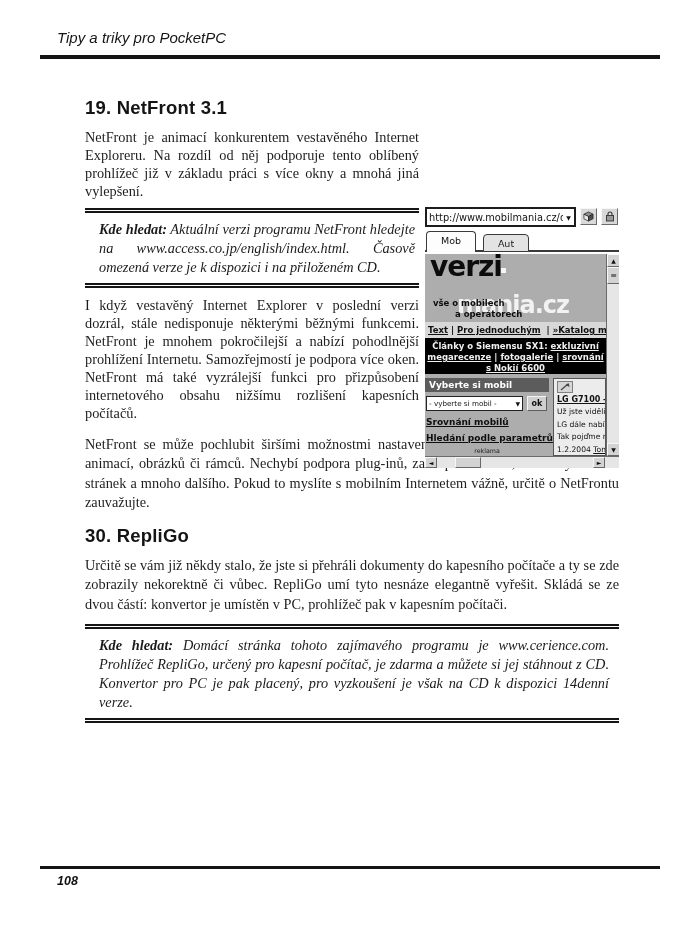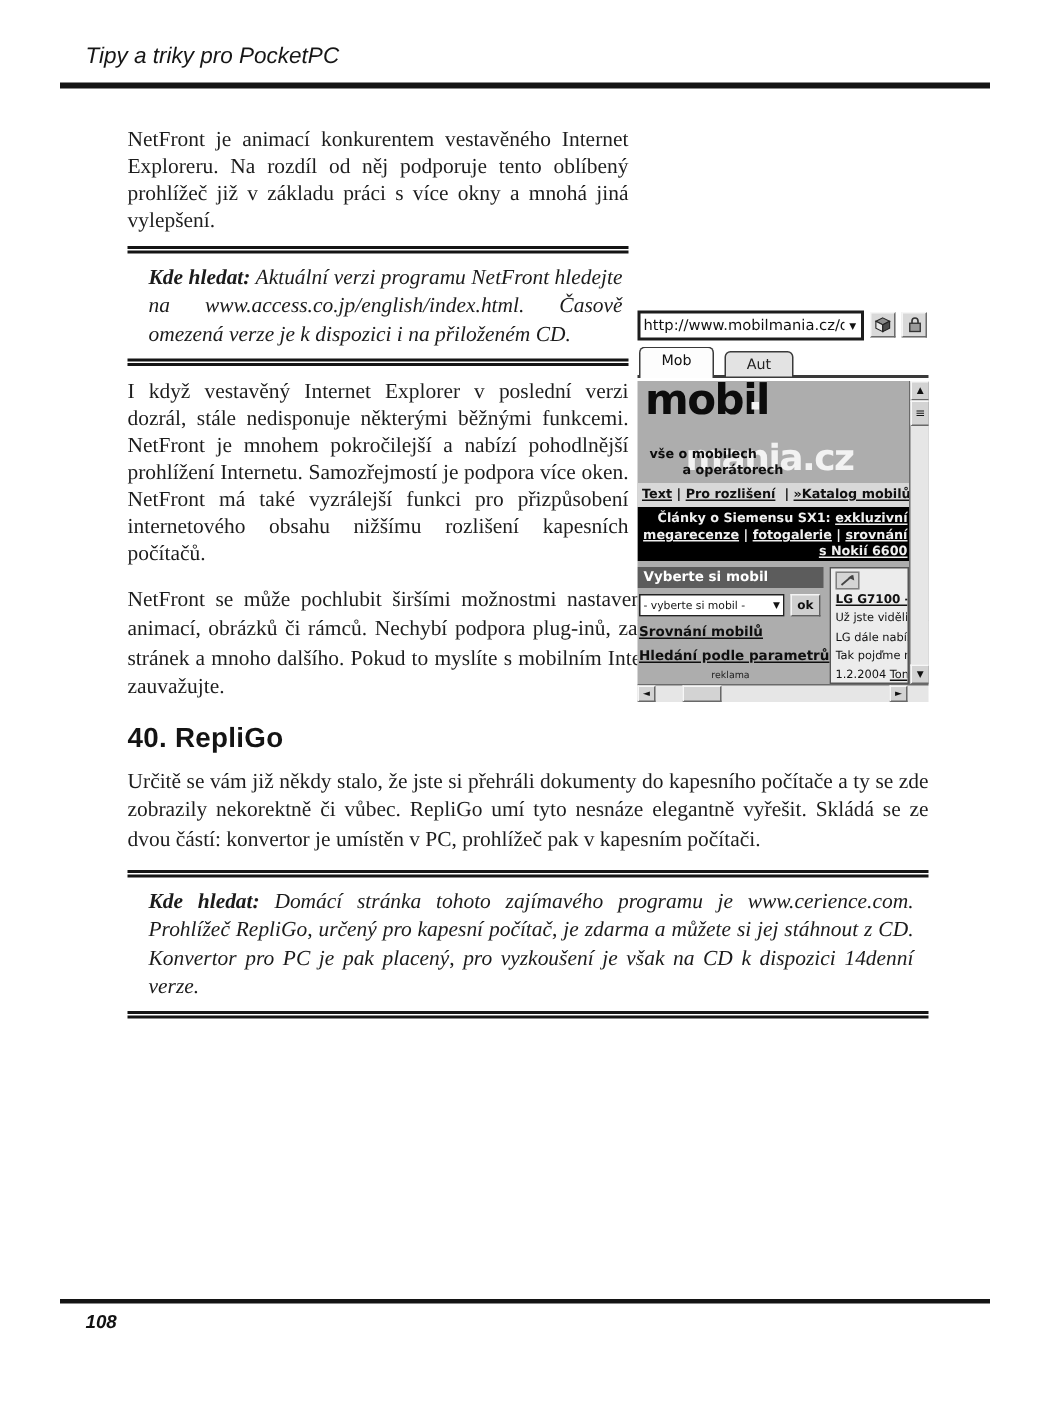--- a/index.html
+++ b/index.html
@@ -106,21 +106,21 @@
   .tagline2 { position:absolute; left:30px; top:55px; font-size:8.5px; font-weight:bold; color:#0d0d0d; }
   .nav-bar {
     height:16px; background:#d8d8d8; display:flex; align-items:center;
     font-size:8.5px; font-weight:bold; padding:0 3px; gap:3px; color:#101010;
   }
   .nav-link { text-decoration:underline; white-space:nowrap; }
   .nav-sep { font-weight:bold; }
   .nav-spacer { flex:1; }
   .headline {
     background:#000; color:#f0f0f0; font-size:8.5px; font-weight:bold;
-    line-height:11px; text-align:right; padding:3px 1px; height:36px; overflow:hidden;
+    line-height:11px; text-align:center; padding:3px 1px; height:36px; overflow:hidden;
   }
   .hl-link { text-decoration:underline; }
   .cols { display:flex; margin-top:4px; height:78px; }
   .left-col { width:124px; flex:none; position:relative; }
   .widget-head {
     background:#5c5c5c; color:#fff; font-size:9px; font-weight:bold; padding:2px 4px;
   }
   .select-row { display:flex; gap:4px; margin:4px 2px 0 1px; align-items:center; }
   .fake-select {
     flex:1; height:15px; background:#fff; border:1.5px solid #222;
@@ -188,32 +188,33 @@
 <body>
 
 <div class="page">
 
   <div class="running-header">Tipy a triky pro PocketPC</div>
   <div class="header-rule"></div>
 
   <div class="content">
 
 
+    <h2 class="section-heading">19. NetFront 3.1</h2>
 
     <p class="para narrow">NetFront je animací konkurentem vestavěného Internet Exploreru. Na rozdíl od něj podporuje tento oblíbený prohlížeč již v základu práci s více okny a mnohá jiná vylepšení.</p>
 
     <div class="note-box narrow">
       <span class="note-label">Kde hledat:</span><span> Aktuální verzi programu NetFront hledejte na www.access.co.jp/english/index.html. Časově omezená verze je k dispozici i na přiloženém CD.</span>
     </div>
 
     <p class="para narrow" id="para-i-kdyz">I když vestavěný Internet Explorer v poslední verzi dozrál, stále nedisponuje některými běžnými funkcemi. NetFront je mnohem pokročilejší a nabízí pohodlnější prohlížení Internetu. Samozřejmostí je podpora více oken. NetFront má také vyzrálejší funkci pro přizpůsobení internetového obsahu nižšímu rozlišení kapesních počítačů.</p>
 
     <p class="para full" id="para-netfront-features">NetFront se může pochlubit širšími možnostmi nastavení: povolení cookie, JavaScriptu, animací, obrázků či rámců. Nechybí podpora plug-inů, zabezpečení SSL, WAPových verzí stránek a mnoho dalšího. Pokud to myslíte s mobilním Internetem vážně, určitě o NetFrontu zauvažujte.</p>
 
-    <h2 class="section-heading">40. RepliGo</h2>
+    <h2 class="section-heading">30. RepliGo</h2>
 
     <p class="para full" id="repligo-para">Určitě se vám již někdy stalo, že jste si přehráli dokumenty do kapesního počítače a ty se zde zobrazily nekorektně či vůbec. RepliGo umí tyto nesnáze elegantně vyřešit. Skládá se ze dvou částí: konvertor je umístěn v PC, prohlížeč pak v kapesním počítači.</p>
 
     <div class="note-box full" id="note-repligo">
       <span class="note-label">Kde hledat:</span><span> Domácí stránka tohoto zajímavého programu je www.cerience.com. Prohlížeč RepliGo, určený pro kapesní počítač, je zdarma a můžete si jej stáhnout z CD. Konvertor pro PC je pak placený, pro vyzkoušení je však na CD k dispozici 14denní verze.</span>
     </div>
 
     <div class="browser-shot">
 
       <div class="addr-row">
@@ -239,31 +240,31 @@
       <div class="tab-row">
         <div class="tab-baseline"></div>
         <div class="tab active">Mob</div>
         <div class="tab inactive">Aut</div>
       </div>
 
       <div class="viewport">
         <div class="pv">
 
           <div class="logo-area">
-            <span class="logo-top">mobil</span>
+            <span class="logo-top">verzi</span>
             <span class="logo-dot"></span>
             <span class="logo-bottom">mania.cz</span>
             <span class="tagline1">vše o mobilech</span>
             <span class="tagline2">a operátorech</span>
           </div>
 
           <div class="nav-bar">
             <span class="nav-link">Text</span>
             <span class="nav-sep">|</span>
-            <span class="nav-link">Pro rozlišení</span>
+            <span class="nav-link">Pro jednoduchým</span>
             <span class="nav-spacer"></span>
             <span class="nav-sep">|</span>
             <span class="nav-link">»Katalog mobilů«</span>
           </div>
 
           <div class="headline">
             <span>Články o Siemensu SX1: </span>
             <span class="hl-link">exkluzivní megarecenze</span>
             <span>|</span>
             <span class="hl-link">fotogalerie</span>

